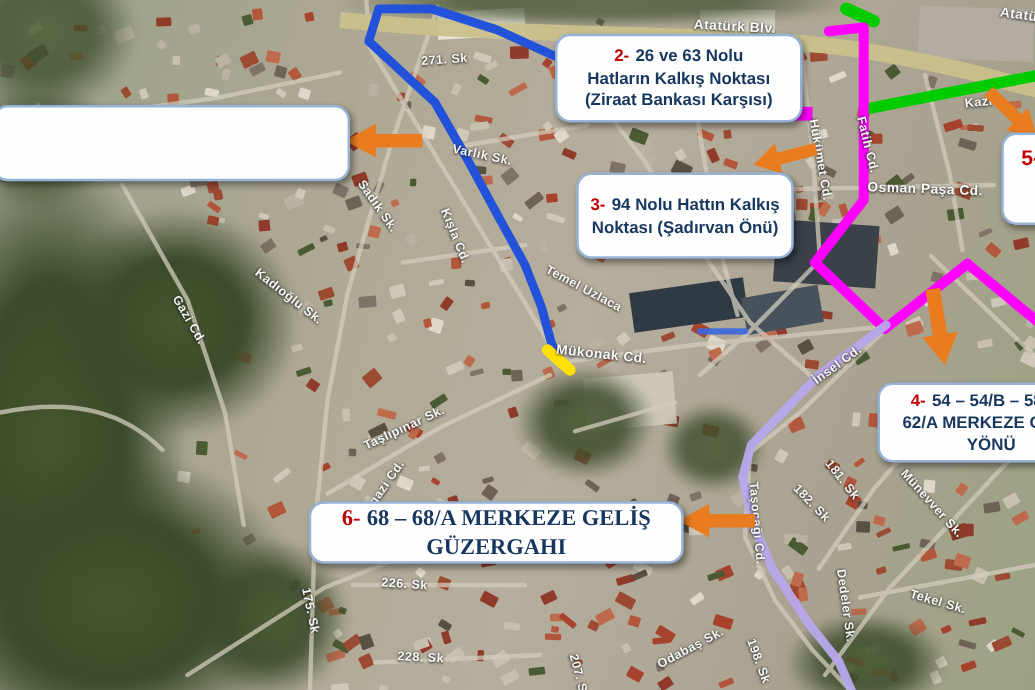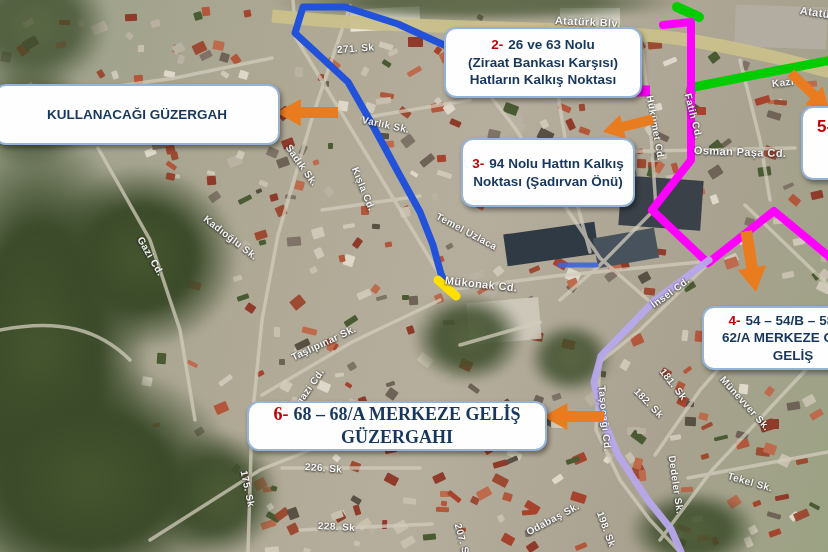--- a/index.html
+++ b/index.html
@@ -570,38 +570,37 @@
   </div>
 
   <div class="arrow" style="left:276px;top:99px;width:62px;height:27px;"></div>
   <div class="arrow" style="left:599px;top:53px;width:52px;height:26px;transform:rotate(70deg)"></div>
   <div class="arrow" style="left:602px;top:113px;width:52px;height:25px;transform:rotate(-14deg)"></div>
   <div class="arrow" style="left:720px;top:247px;width:62px;height:29px;transform:rotate(-99deg)"></div>
   <div class="arrow" style="left:783px;top:79px;width:54px;height:25px;transform:rotate(-136deg)"></div>
   <div class="arrow" style="left:543px;top:403px;width:61px;height:27px;"></div>
 
   <div class="callout" style="left:-6px;top:84px;width:282px;height:57px;font-size:13.5px">
-    <div class="co-line">KULLANACAĞI GÜZERGAH</div>
   </div>
 
   <div class="callout" style="left:444px;top:27px;width:194px;height:67px;font-size:13.5px">
     <div class="co-line"><span class="co-num">2-</span><span>26 ve 63 Nolu</span></div>
+    <div class="co-line">Hatların Kalkış Noktası</div>
     <div class="co-line">(Ziraat Bankası Karşısı)</div>
-    <div class="co-line">Hatların Kalkış Noktası</div>
   </div>
 
   <div class="callout" style="left:461px;top:138px;width:170px;height:65px;font-size:13.5px">
     <div class="co-line"><span class="co-num">3-</span><span>94 Nolu Hattın Kalkış</span></div>
     <div class="co-line">Noktası (Şadırvan Önü)</div>
   </div>
 
   <div class="callout" style="left:702px;top:306px;width:178px;height:60px;font-size:13.5px">
     <div class="co-line"><span class="co-num">4-</span><span>54 – 54/B – 58- 58</span></div>
     <div class="co-line">62/A MERKEZE GELİŞ</div>
-    <div class="co-line">GELİŞ</div>
+    <div class="co-line">YÖNÜ</div>
   </div>
 
   <div class="callout c5" style="left:801px;top:106px;width:86px;height:62px;font-size:17px">
     <div class="co-line"><span class="co-num">5-</span><span></span></div>
   </div>
 
   <div class="callout serif" style="left:247px;top:401px;width:296px;height:46px;font-size:18px">
     <div class="co-line"><span class="co-num">6-</span><span>68 – 68/A MERKEZE GELİŞ</span></div>
     <div class="co-line">GÜZERGAHI</div>
   </div>

